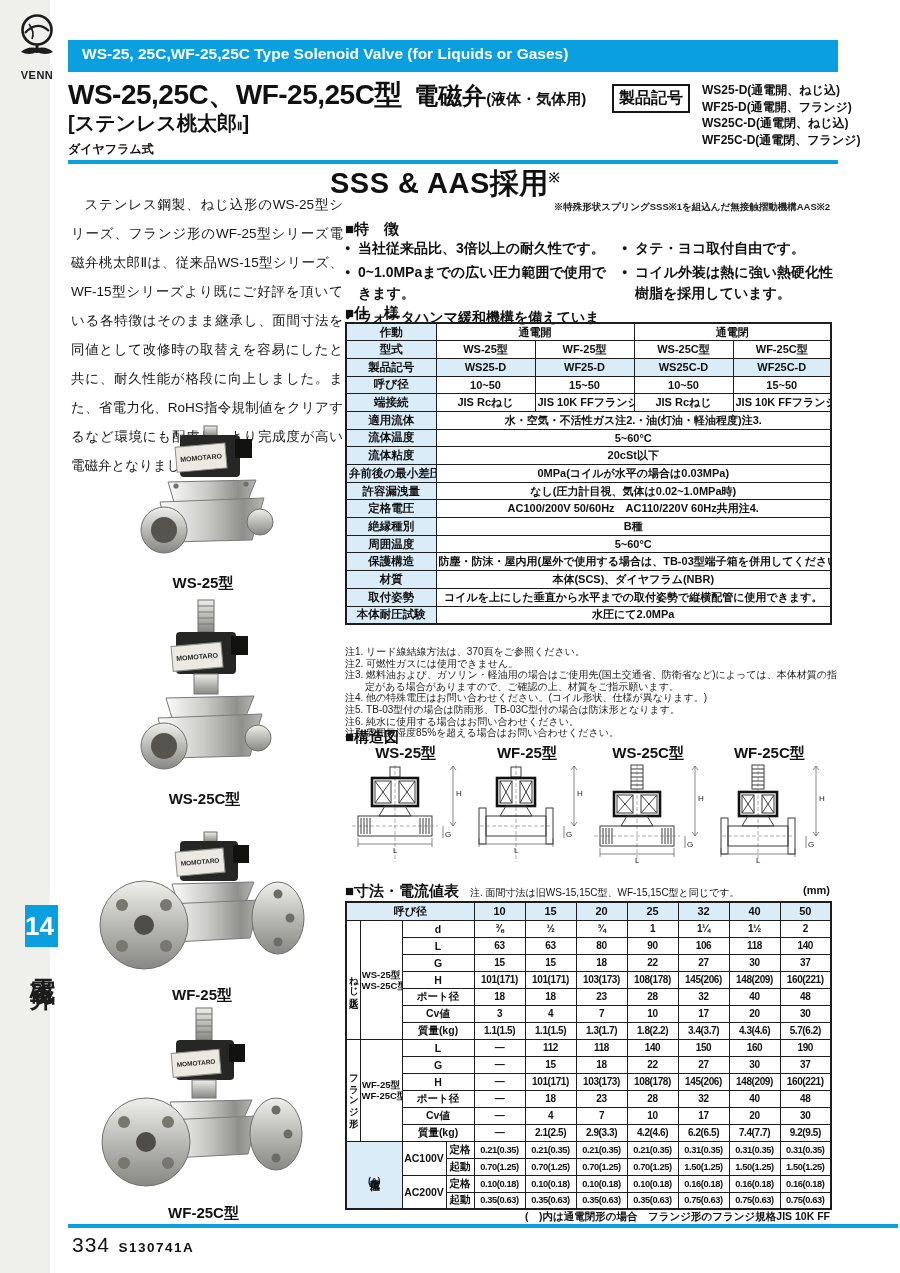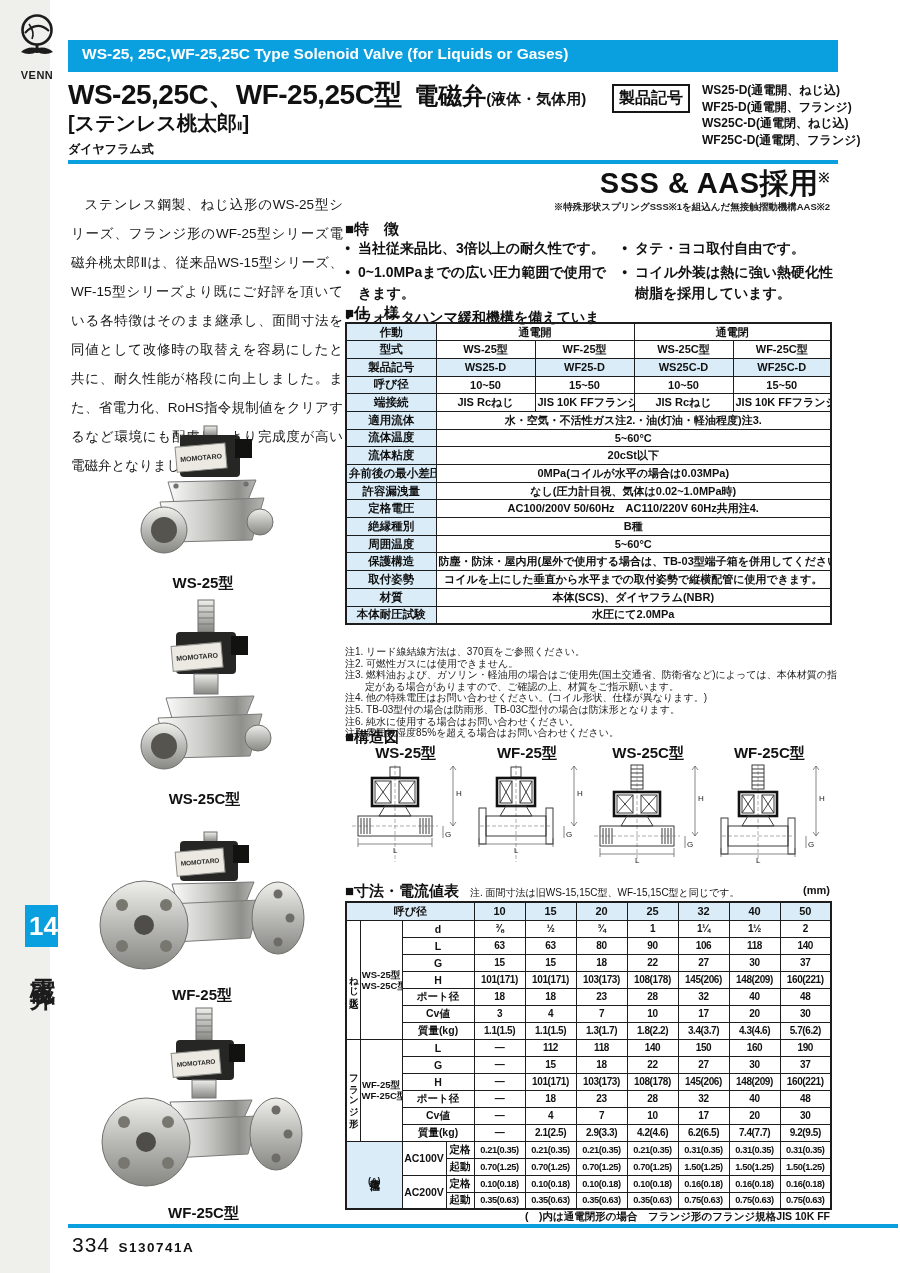--- a/index.html
+++ b/index.html
@@ -5,21 +5,21 @@
   *{box-sizing:border-box;margin:0;padding:0}
   html,body{background:#fff}
   body{font-family:"Liberation Sans",sans-serif;color:#111;-webkit-font-smoothing:antialiased}
   .page{position:relative;width:900px;height:1273px;background:#fff;overflow:hidden}
 
   
   .strip{position:absolute;left:0;top:0;width:50px;height:1273px;background:#efefec}
   .venn{position:absolute;left:12px;top:12px;width:50px;text-align:center}
   .venn .vtxt{font-size:11px;font-weight:700;letter-spacing:.5px;color:#1c1c1c;margin-top:1px}
   .tab14{position:absolute;left:25px;top:905px;width:33px;height:42px;background:var(--blue);color:#fff;
-         font-size:26px;font-weight:700;text-align:right;line-height:42px}
+         font-size:26px;font-weight:700;text-align:left;line-height:42px}
   .vlabel{position:absolute;left:24px;top:958px;width:36px;writing-mode:vertical-rl;text-orientation:upright;
           font-size:25px;font-weight:700;letter-spacing:3px;color:#1c1c1c}
 
   :root{--blue:#0aa0df;--lt:#d9ecf8;--bd:#1d1d1d}
 
   
   .bluebar{position:absolute;left:68px;top:40px;width:770px;height:32px;background:var(--blue);
            color:#fff;font-weight:700;font-size:15.5px;line-height:28px;padding-left:14px}
   .title{position:absolute;left:68px;top:76px;white-space:nowrap}
   .title .big{font-size:28px;font-weight:700;letter-spacing:-.5px}
@@ -37,21 +37,21 @@
 
   
   .intro{position:absolute;left:71px;top:190px;width:272px;font-size:13.5px;line-height:29px;
          font-weight:500;text-align:justify;text-indent:1em;color:#161616}
 
   
   .photo{position:absolute;text-align:center}
   .photo .plabel{font-size:15px;font-weight:700;margin-top:2px}
 
   
-  .sss{position:absolute;left:345px;top:164px;width:485px;text-align:right;font-size:29px;font-weight:700;letter-spacing:.5px}
+  .sss{position:absolute;left:330px;top:164px;width:485px;text-align:left;font-size:29px;font-weight:700;letter-spacing:.5px}
   .sss sup{font-size:13px}
   .sssn1{position:absolute;left:345px;top:200px;width:485px;text-align:right;font-size:9.5px;font-weight:700;color:#222}
   .sssn2{position:absolute;left:345px;top:212px;width:485px;text-align:right;font-size:10px;font-weight:700;color:#222}
   .h1{position:absolute;font-size:15px;font-weight:700}
   .feat{position:absolute;top:238px;font-size:14px;font-weight:700;line-height:21px}
   .feat li{list-style:none;padding-left:13px;position:relative;margin-bottom:3px}
   .feat li:before{content:"●";position:absolute;left:0;top:0;font-size:9px;line-height:21px}
 
   
   table{border-collapse:collapse;table-layout:fixed}
@@ -342,26 +342,26 @@
         </tr>
         <tr>
           <td class="lab">周囲温度</td>
           <td colspan="4">5~60°C</td>
         </tr>
         <tr>
           <td class="lab">保護構造</td>
           <td colspan="4">防塵・防沫・屋内用(屋外で使用する場合は、TB-03型端子箱を併用してください。注5.)</td>
         </tr>
         <tr>
+          <td class="lab">材質</td>
+          <td colspan="4">本体(SCS)、ダイヤフラム(NBR)</td>
+        </tr>
+        <tr>
           <td class="lab">取付姿勢</td>
           <td colspan="4">コイルを上にした垂直から水平までの取付姿勢で縦横配管に使用できます。</td>
-        </tr>
-        <tr>
-          <td class="lab">材質</td>
-          <td colspan="4">本体(SCS)、ダイヤフラム(NBR)</td>
         </tr>
         <tr>
           <td class="lab">本体耐圧試験</td>
           <td colspan="4">水圧にて2.0MPa</td>
         </tr>
       </tbody>
   </table>
 
   <div class="notes">
       <div>注1. リード線結線方法は、370頁をご参照ください。</div>

